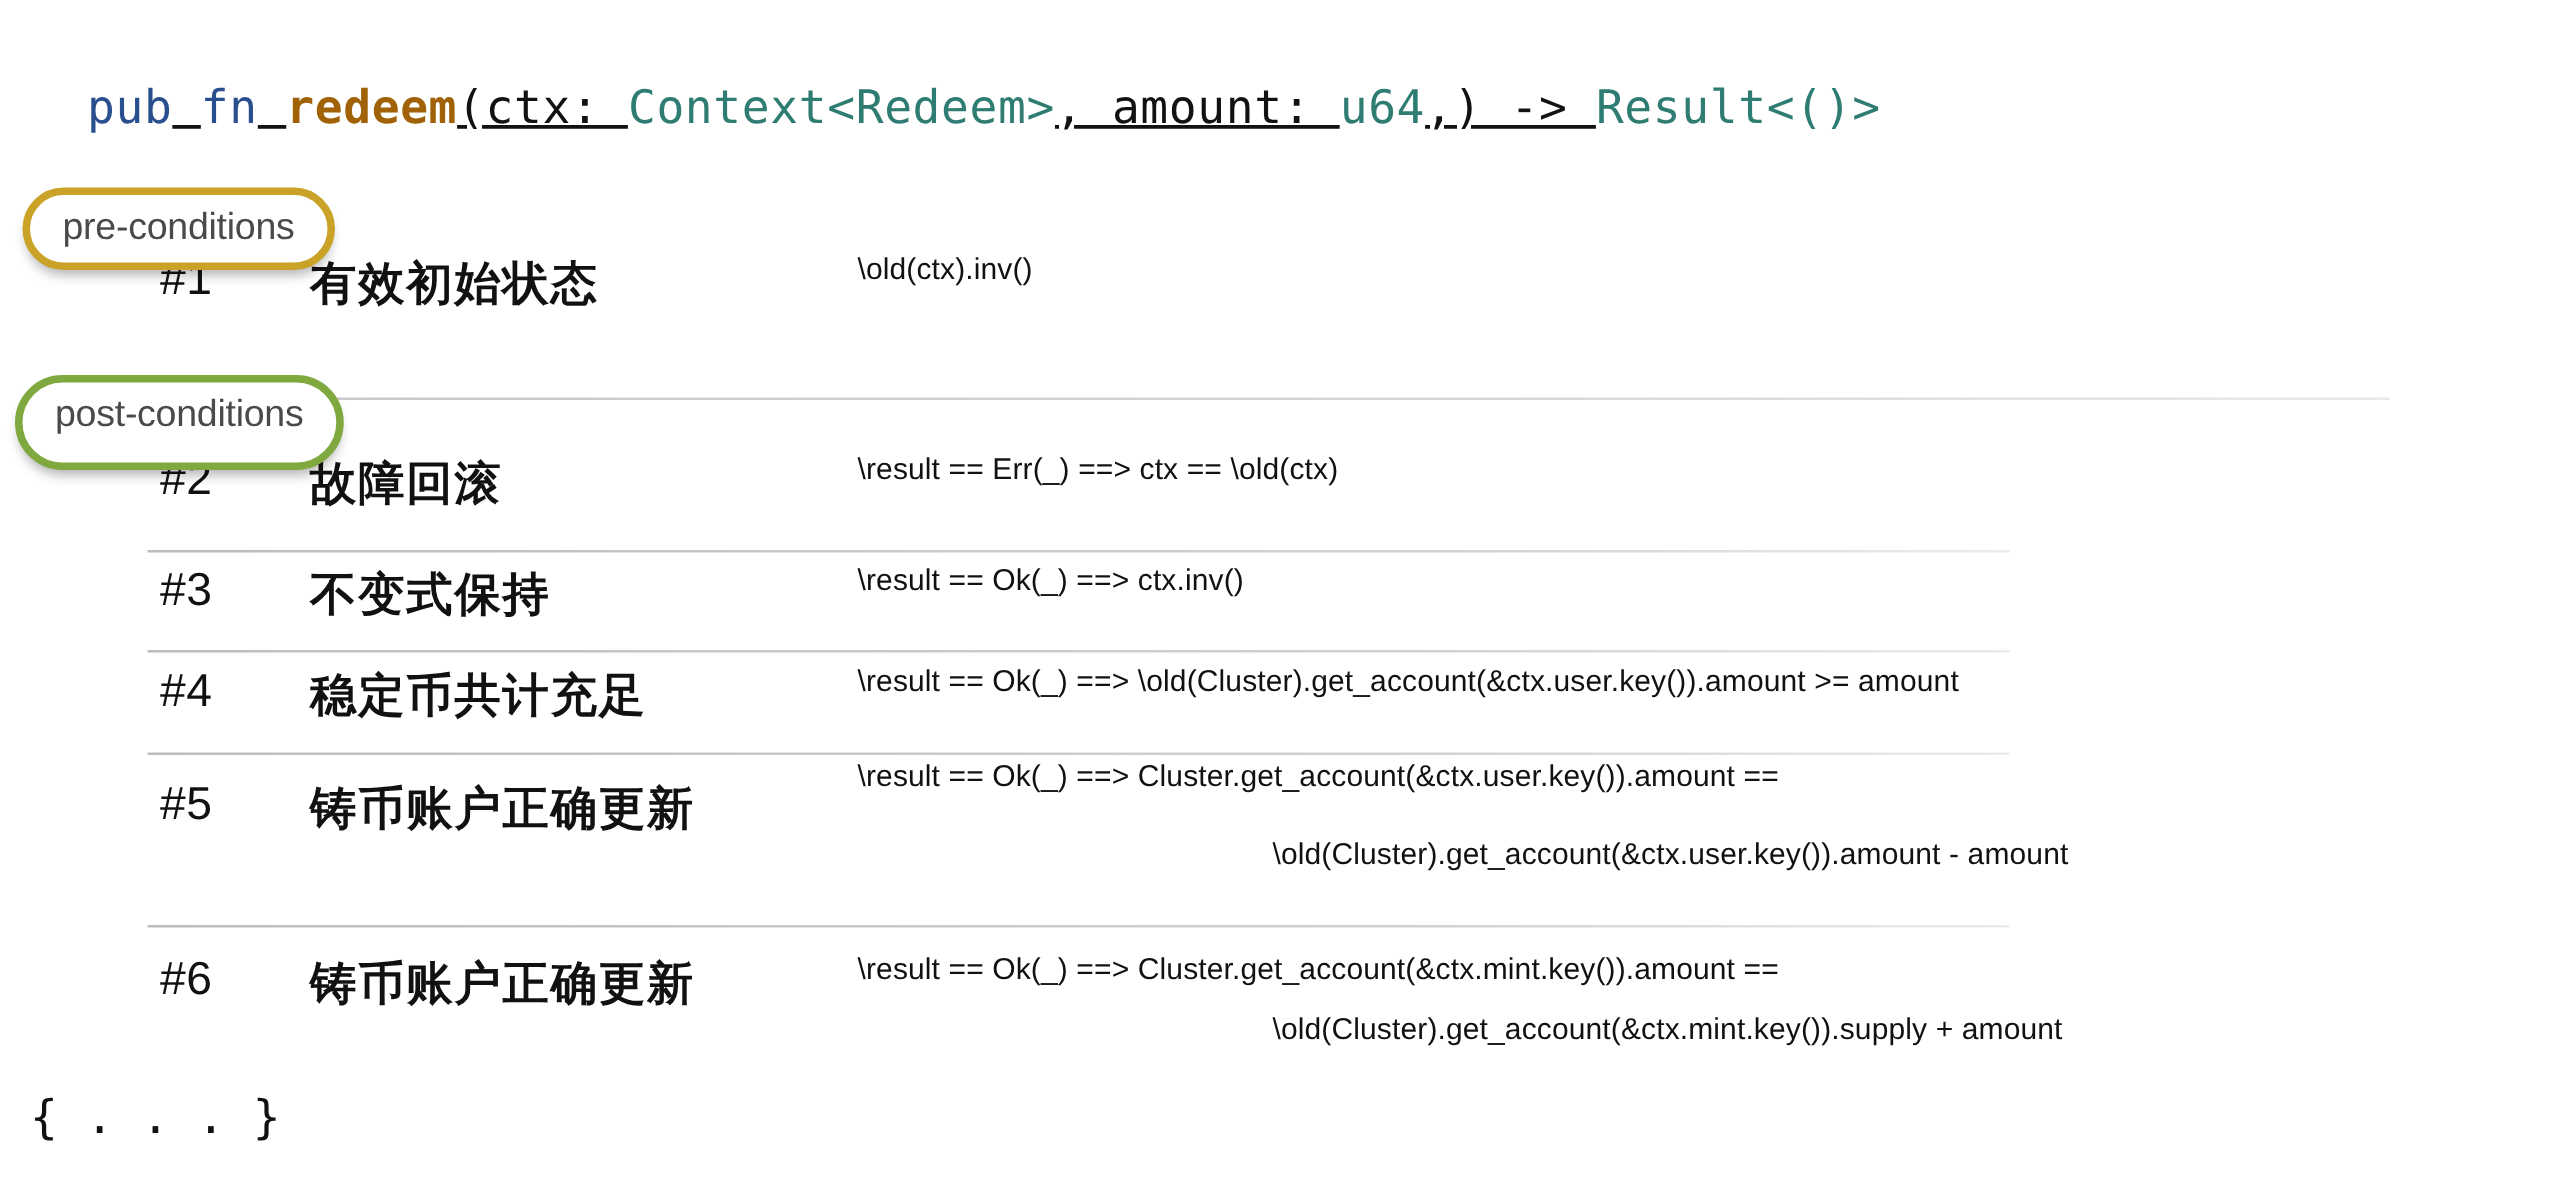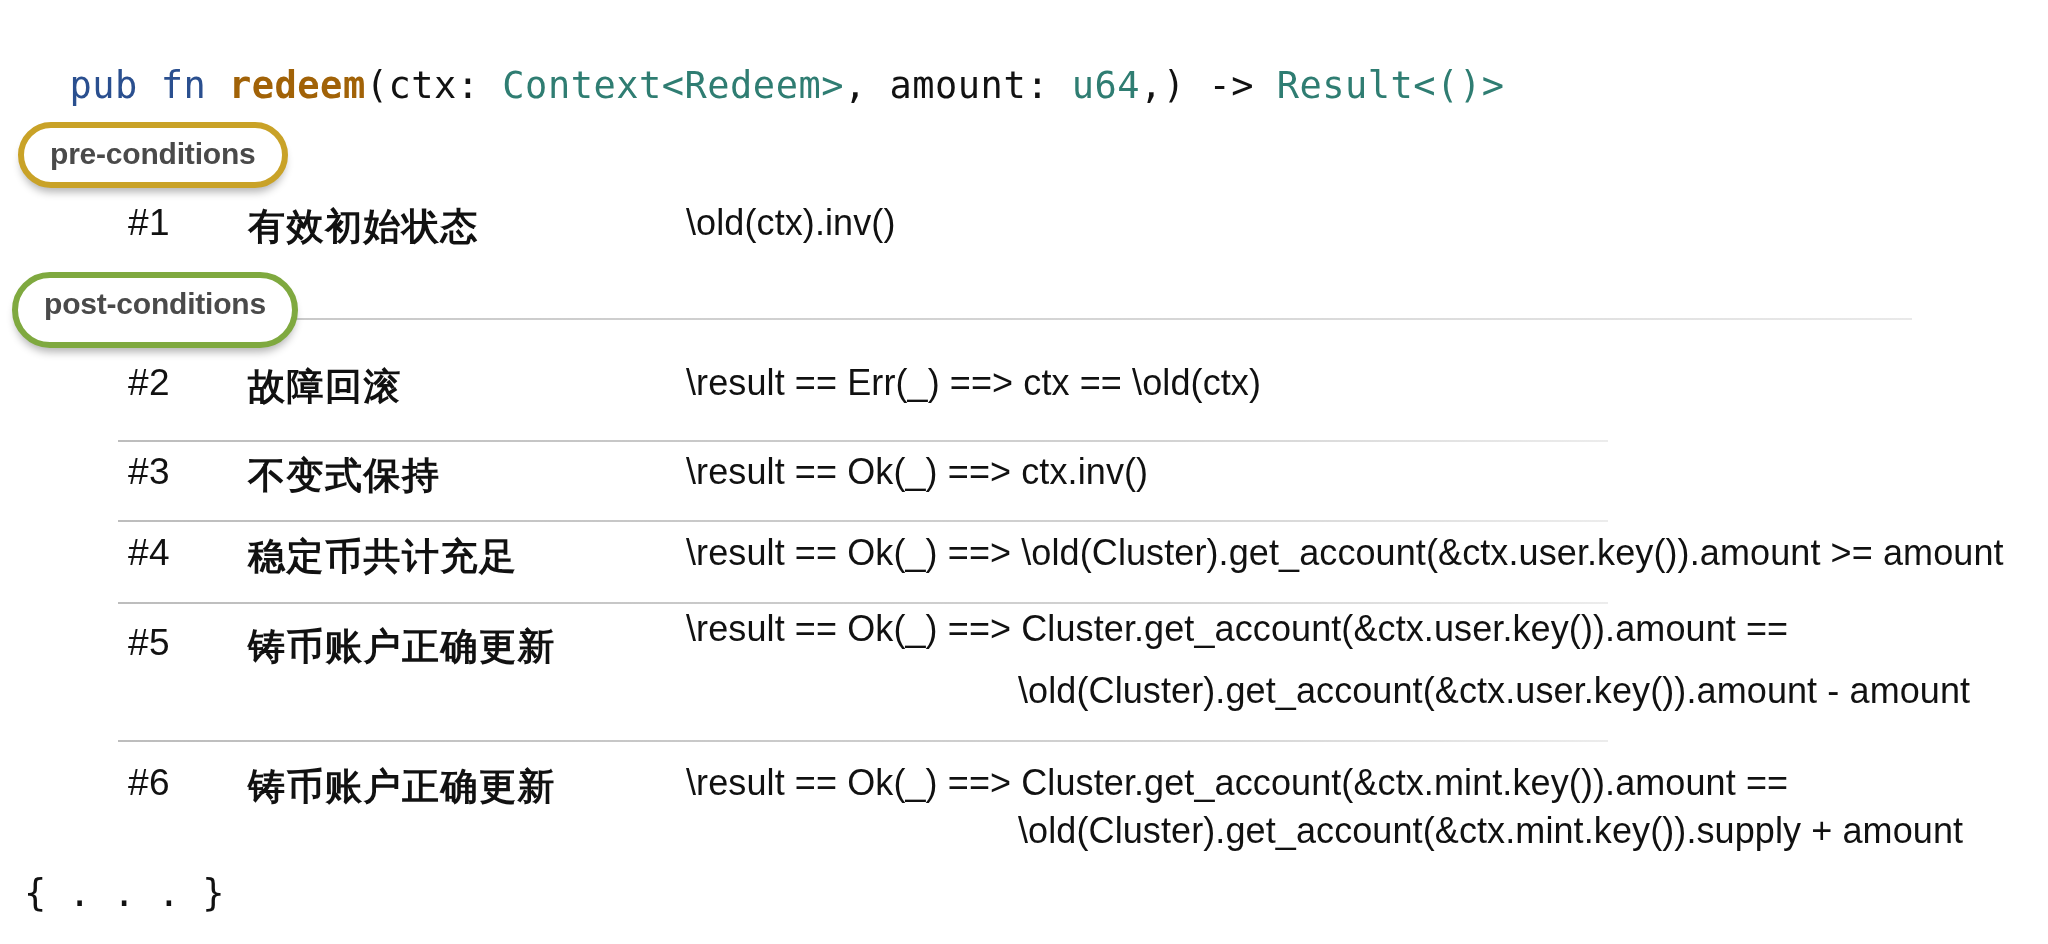--- a/index.html
+++ b/index.html
@@ -23,36 +23,37 @@
     top: 8px;
     font-family: "DejaVu Sans Mono", "Liberation Mono", monospace;
     font-size: 37px;
     letter-spacing: 0.5px;
     white-space: pre;
     line-height: 52px;
   }
   .tok-kw      { color: #2a4f8f; }
   .tok-fn      { color: #a16207; font-weight: bold; }
   .tok-type    { color: #2f7d72; }
-  .tok-plain   { color: #121212; }
+  .tok-plain   { color: #121212; text-decoration: underline; }
 
   
   .pill {
     position: absolute;
     display: inline-flex;
     align-items: center;
     justify-content: center;
     background: #ffffff;
     border-radius: 999px;
-    font-weight: bold;
+    font-weight: normal;
     font-size: 30px;
     color: #4a4a4a;
     letter-spacing: -0.2px;
     white-space: nowrap;
     z-index: 5;
+    margin-top: 28px;
   }
   .pill-pre {
     left: 18px;
     top: 122px;
     padding: 9px 26px 11px 26px;
     border: 6px solid #c9a227;
     box-shadow: 0 7px 9px -3px rgba(0,0,0,0.30);
   }
   .pill-post {
     left: 12px;
@@ -95,21 +96,21 @@
     left: 248px;
     font-size: 37px;
     font-weight: bold;
     color: #111111;
     letter-spacing: 1.5px;
     white-space: nowrap;
   }
   .row-formula {
     position: absolute;
     left: 686px;
-    font-size: 36px;
+    font-size: 24px;
     color: #111111;
     white-space: nowrap;
     letter-spacing: 0.1px;
   }
   .row-formula.cont {
     left: 1018px;
   }
 
   .row-divider {
     position: absolute;

